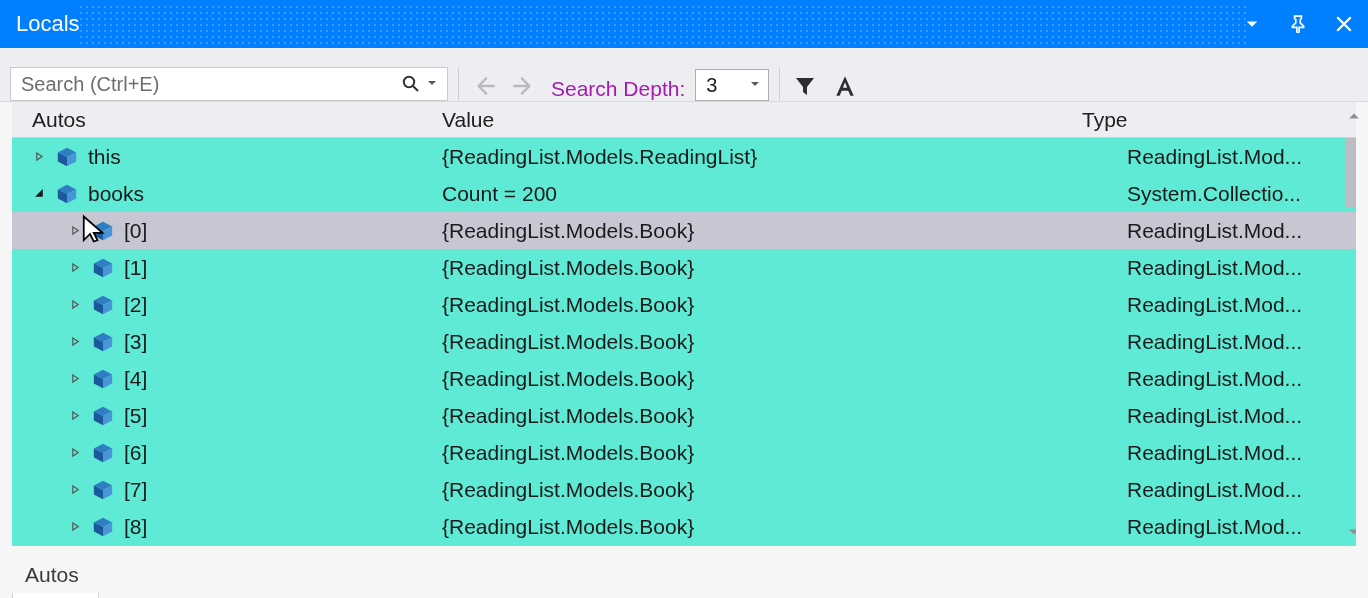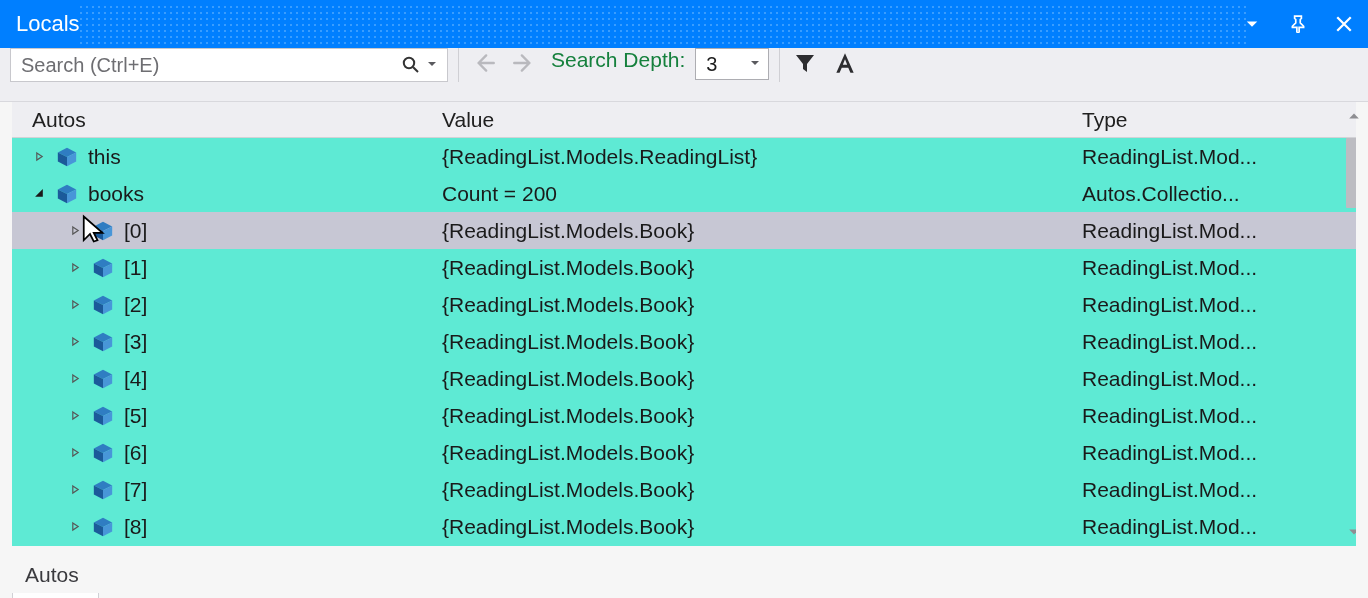--- a/index.html
+++ b/index.html
@@ -68,21 +68,21 @@
     width: 24px;
     height: 24px;
   }
 
   
   .toolbar {
     height: 54px;
     background: #eeeef2;
     border-bottom: 1px solid #d8d8dd;
     display: flex;
-    align-items: flex-start;
+    align-items: flex-end;
     padding: 0 10px;
     gap: 10px;
   }
 
   .searchbox {
     display: flex;
     align-items: center;
     background: #ffffff;
     border: 1px solid #c8c8cd;
     height: 34px;
@@ -125,21 +125,21 @@
   .navbtn {
     color: #b9b9be;
     display: inline-flex;
     align-items: center;
     justify-content: center;
     width: 30px;
     height: 30px;
   }
 
   .label {
-    color: #15803d;
+    color: #a21caf;
     font-size: 21px;
     margin-left: 2px;
   }
 
   .depth-select {
     display: flex;
     align-items: center;
     background: #ffffff;
     border: 1px solid #adadb2;
     height: 32px;
@@ -239,20 +239,21 @@
     overflow: hidden;
     text-overflow: ellipsis;
   }
 
   .cell-type {
     flex: 1;
     white-space: nowrap;
     overflow: hidden;
     text-overflow: ellipsis;
     padding-right: 26px;
+    margin-left: 45px;
   }
 
   .expander {
     width: 14px;
     display: inline-flex;
     justify-content: center;
     align-items: center;
     color: #565656;
     margin-right: 10px;
   }
@@ -463,21 +464,21 @@
       <span class="obj-icon">
 <svg viewBox="0 0 24 24">
   <path d="M12 2 L22 7 L12 12 L2 7 Z" fill="#2f7dc2"></path>
   <path d="M2 7 L12 12 L12 22 L2 17 Z" fill="#1b5a9a"></path>
   <path d="M22 7 L12 12 L12 22 L22 17 Z" fill="#4896d8"></path>
 </svg>
           </span>
       <span>books</span>
     </div>
     <div class="cell-value">Count = 200</div>
-    <div class="cell-type">Autos.Collectio...</div>
+    <div class="cell-type">System.Collectio...</div>
   </div>
       <div class="row selected">
     <div class="cell-name">
       <span class="indent" style="width:36px"></span>
       <span class="expander collapsed">
             <svg viewBox="0 0 10 10" width="9" height="11">
               <path d="M2 1 L8 5 L2 9 Z" fill="none" stroke="#565656" stroke-width="1.3"></path>
             </svg>
           </span>
       <span class="obj-icon">

